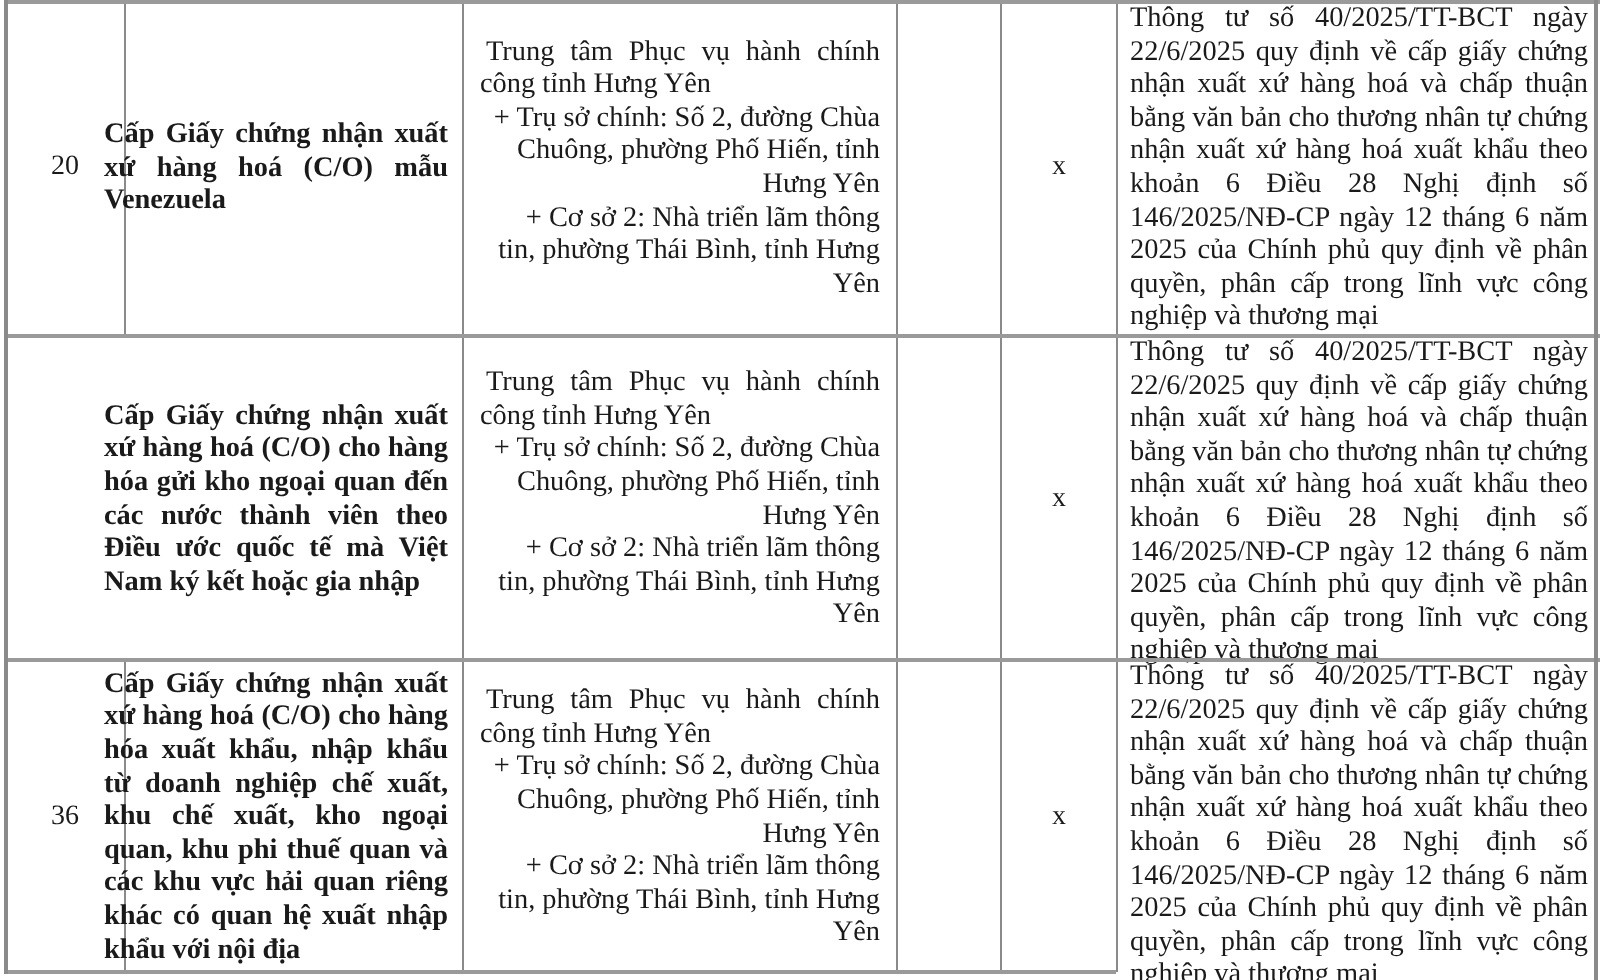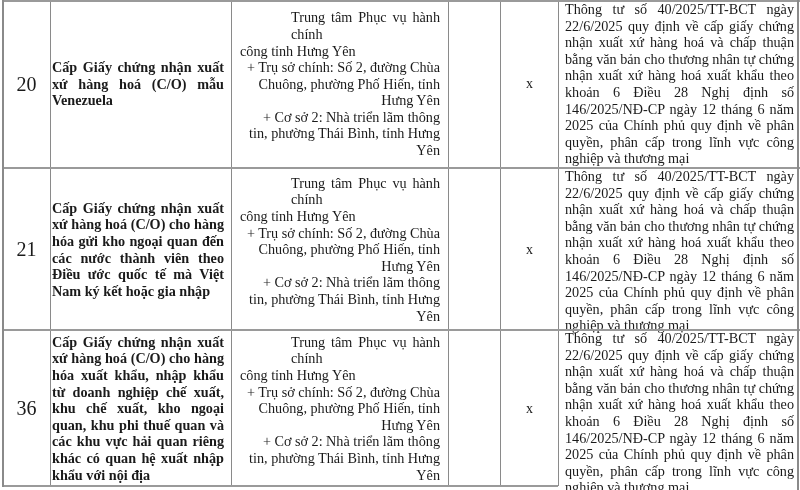--- a/index.html
+++ b/index.html
@@ -4,28 +4,28 @@
   <style>
     html, body { margin: 0; padding: 0; background: #ffffff; }
     body { width: 800px; height: 490px; overflow: hidden; position: relative;
            font-family: "Liberation Serif", "DejaVu Serif", serif; color: #1a1a1a; }
     .tbl { position: absolute; left: 0; top: 0; width: 800px; }
     .row { position: absolute; left: 0; width: 800px; }
     .cell { position: absolute; top: 0; bottom: 0; box-sizing: border-box;
             border-right: 1.5px solid #8a8a8a; }
     .hline { position: absolute; left: 3px; right: 0; height: 2px; background: #9a9a9a; }
     .vline { position: absolute; top: 0; width: 2px; background: #8a8a8a; }
-    .stt { left: 3px; width: 48px; display: flex; align-items: center; justify-content: center;
-           font-size: 20px; }
+    .stt { left: 3px; width: 60px; display: flex; align-items: center; justify-content: center;
+           font-size: 14px; }
     .proc { left: 47px; width: 185px; display: flex; align-items: center; font-weight: bold; }
     .proc .txt { padding: 0 7px 0 5px; font-size: 14.2px; line-height: 16.6px; text-align: justify;
                  text-align-last: left; }
     .place { left: 232px; width: 217px; display: flex; align-items: center; }
     .place .txt { padding: 0 8px 0 8px; font-size: 14.2px; line-height: 16.6px; width: 100%; box-sizing: border-box; }
-    .place .l1 { text-align: justify; text-align-last: justify; padding-left: 3px; margin-left: 48px; }
+    .place .l1 { text-align: justify; text-align-last: justify; padding-left: 3px; }
     .place .ind { padding-left: 3px; text-align: right; }
     .c4 { left: 449px; width: 52px; }
     .c5 { left: 501px; width: 58px; display: flex; align-items: center; justify-content: center;
           font-size: 14px; }
     .legal { left: 559px; width: 240px; }
     .legal .txt { padding: 0 5px 12px 6px; font-size: 14.2px; line-height: 16.6px; text-align: justify;
                   text-align-last: left; margin-top: 0px; }
   </style>
 </head>
 <body>
@@ -46,21 +46,20 @@
       </div>
     </div>
     <div class="cell c4"></div>
     <div class="cell c5">x</div>
     <div class="cell legal" style="border-right:none;">
       <div class="txt" style="margin-top:1px;">Thông tư số 40/2025/TT-BCT ngày 22/6/2025 quy định về cấp giấy chứng nhận xuất xứ hàng hoá và chấp thuận bằng văn bản cho thương nhân tự chứng nhận xuất xứ hàng hoá xuất khẩu theo khoản 6 Điều 28 Nghị định số 146/2025/NĐ-CP ngày 12 tháng 6 năm 2025 của Chính phủ quy định về phân quyền, phân cấp trong lĩnh vực công nghiệp và thương mại</div>
     </div>
   </div>
 
   <div class="row" style="top:169px; height:161px;">
-    <div class="cell stt">21</div>
     <div class="cell proc">
       <div class="txt">Cấp Giấy chứng nhận xuất xứ hàng hoá (C/O) cho hàng hóa gửi kho ngoại quan đến các nước thành viên theo Điều ước quốc tế mà Việt Nam ký kết hoặc gia nhập</div>
     </div>
     <div class="cell place">
       <div class="txt">
         <div class="l1">Trung tâm Phục vụ hành chính</div>
         <div>công tỉnh Hưng Yên</div>
         <div class="ind">+ Trụ sở chính: Số 2, đường Chùa Chuông, phường Phố Hiến, tỉnh Hưng Yên</div>
         <div class="ind">+ Cơ sở 2: Nhà triển lãm thông tin, phường  Thái Bình, tỉnh Hưng Yên</div>
       </div>

